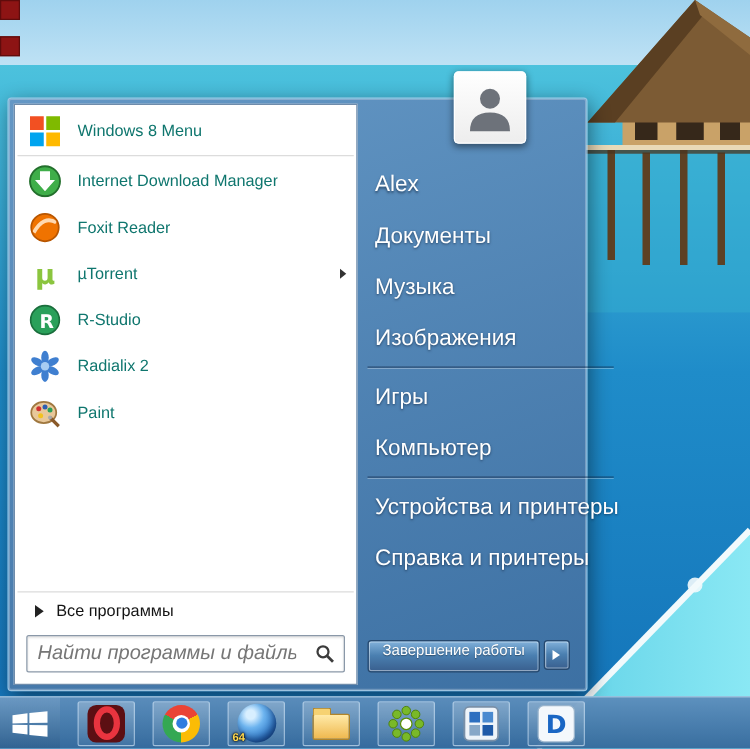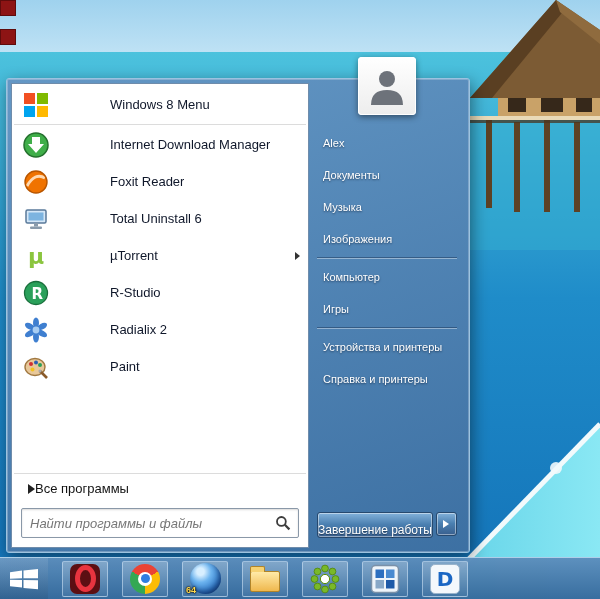--- a/index.html
+++ b/index.html
@@ -12,48 +12,48 @@
   .d1{top:0;}
   .d2{top:29px;}
 
   
   .start-menu{position:absolute;left:6px;top:78px;width:464px;height:475px;box-sizing:border-box;
     border:1px solid #9cc3e0;border-radius:3px;padding:4px;display:flex;
     background:linear-gradient(160deg,rgba(101,150,196,.97),rgba(62,112,162,.97));
     box-shadow:inset 0 0 0 1px rgba(255,255,255,.25),2px 5px 16px rgba(0,0,0,.45);}
   .menu-left{width:298px;box-sizing:border-box;background:#fff;border:1px solid #6f8cab;
     display:flex;flex-direction:column;padding-top:2px;}
-  .mrow{height:37px;display:flex;align-items:center;padding:0 8px 0 8px;font-size:13px;color:#0f172a;cursor:default;gap:48px;}
+  .mrow{height:37px;display:flex;align-items:center;padding:0 8px 0 8px;font-size:13px;color:#0f766e;cursor:default;}
   .micon{width:32px;height:32px;display:flex;align-items:center;justify-content:center;margin-right:10px;flex:0 0 32px;}
   .mlabel{white-space:nowrap;overflow:hidden;text-overflow:ellipsis;}
   .subarrow{margin-left:auto;width:0;height:0;border-left:5px solid #333;
     border-top:4px solid transparent;border-bottom:4px solid transparent;}
   .sep-light{height:1px;background:#dcdcdc;margin:1px 2px;}
   .spacer{flex:1;}
-  .all-programs{height:27px;display:flex;align-items:center;padding-left:16px;font-size:13px;color:#141414;cursor:default;}
+  .all-programs{height:27px;display:flex;align-items:center;gap:10px;padding-left:16px;font-size:13px;color:#141414;cursor:default;}
   .ap-arrow{width:0;height:0;border-left:7px solid #222;border-top:5px solid transparent;border-bottom:5px solid transparent;}
   .search-wrap{padding:6px 9px 9px 9px;}
   .search-box{display:flex;align-items:center;height:28px;background:#fff;border:1px solid #8a98a8;border-radius:2px;
     box-shadow:inset 0 1px 2px rgba(0,0,0,.15);}
   .search-box input{flex:1;min-width:0;border:0;outline:0;background:transparent;padding:0 8px;
-    font-family:"Liberation Sans",sans-serif;font-size:13px;color:#a21caf;}
+    font-family:"Liberation Sans",sans-serif;font-size:16px;color:#a21caf;}
   .search-box input::placeholder{color:#767676;font-style:italic;}
   .search-btn{width:30px;height:100%;display:flex;align-items:center;justify-content:center;cursor:pointer;}
 
   .menu-right{flex:1;position:relative;padding-top:44px;}
   .avatar{position:absolute;top:-26px;left:50%;transform:translateX(-50%);width:58px;height:58px;
     background:linear-gradient(#ffffff,#ededed);border-radius:4px;
     box-shadow:0 2px 6px rgba(0,0,0,.45),inset 0 0 0 1px rgba(255,255,255,.95);
     display:flex;align-items:center;justify-content:center;}
-  .rlink{padding:10px 4px 10px 14px;font-size:11px;color:#fff;cursor:default;
+  .rlink{padding:10px 4px 10px 14px;font-size:18px;color:#fff;cursor:default;
     text-shadow:0 1px 2px rgba(0,15,35,.55);white-space:nowrap;}
   .rsep{height:2px;margin:2px 8px;
     background:linear-gradient(rgba(15,35,65,.4) 0 50%,rgba(255,255,255,.4) 50% 100%);}
   .shutdown{position:absolute;left:8px;bottom:10px;display:flex;align-items:stretch;}
-  .shut-btn{height:24px;display:flex;align-items:flex-end;padding:0 0;color:#fff;font-size:12px;
+  .shut-btn{height:24px;display:flex;align-items:flex-start;padding:0 11px;color:#fff;font-size:12px;
     background:linear-gradient(#83b2db,#4a7fb0 48%,#395f8e);border:1px solid #27496e;border-radius:3px;
     box-shadow:inset 0 0 0 1px rgba(255,255,255,.45);cursor:pointer;white-space:nowrap;
     text-shadow:0 1px 1px rgba(0,0,0,.4);}
   .shut-arrow{height:24px;width:21px;margin-left:3px;display:flex;align-items:center;justify-content:center;
     background:linear-gradient(#83b2db,#4a7fb0 48%,#395f8e);border:1px solid #27496e;border-radius:3px;
     box-shadow:inset 0 0 0 1px rgba(255,255,255,.45);cursor:pointer;box-sizing:border-box;}
   .tri-r-white{width:0;height:0;border-left:6px solid #fff;border-top:4px solid transparent;border-bottom:4px solid transparent;}
 
   
   .taskbar{position:absolute;left:0;bottom:0;width:600px;height:42px;display:flex;align-items:center;
@@ -167,31 +167,20 @@
         <span class="micon">
           <svg width="26" height="26" viewBox="0 0 26 26">
             <circle cx="13" cy="13" r="11" fill="#f07300"></circle>
             <path d="M4 17 Q12 3 22 9" stroke="#ffd9b0" stroke-width="3" fill="none"></path>
             <circle cx="13" cy="13" r="11" fill="none" stroke="#b85600" stroke-width="1.4"></circle>
           </svg>
           </span>
         <span class="mlabel">Foxit Reader</span>
       </div>
 
-      <div class="mrow">
-        <span class="micon">
-          <svg width="26" height="26" viewBox="0 0 26 26">
-            <rect x="3" y="4" width="20" height="13" rx="1.5" fill="#d5e7f7" stroke="#5a7a9a" stroke-width="1.5"></rect>
-            <rect x="5.5" y="6.5" width="15" height="8" fill="#7db4e0"></rect>
-            <rect x="11" y="17" width="4" height="3.5" fill="#8a9bac"></rect>
-            <rect x="7" y="20.5" width="12" height="2.5" rx="1" fill="#8a9bac"></rect>
-          </svg>
-          </span>
-        <span class="mlabel">Total Uninstall 6</span>
-      </div>
 
 
       <div class="mrow">
         <span class="micon">
           <svg width="26" height="26" viewBox="0 0 26 26">
             <text x="5" y="21" font-size="22" font-weight="bold" fill="#8bc53f" font-family="DejaVu Sans, sans-serif">µ</text>
           </svg>
           </span>
         <span class="mlabel">µTorrent</span>
         <span class="subarrow"></span>
@@ -268,22 +257,22 @@
         </svg>
       </div>
 
       <div class="rlink">Alex</div>
       <div class="rlink">Документы</div>
       <div class="rlink">Музыка</div>
       <div class="rlink">Изображения</div>
 
       <div class="rsep"></div>
 
+      <div class="rlink">Игры</div>
       <div class="rlink">Компьютер</div>
-      <div class="rlink">Игры</div>
 
       <div class="rsep"></div>
 
       <div class="rlink">Устройства и принтеры</div>
       <div class="rlink">Справка и принтеры</div>
 
       <div class="shutdown">
         <div class="shut-btn">
           <span>Завершение работы</span>
         </div>

